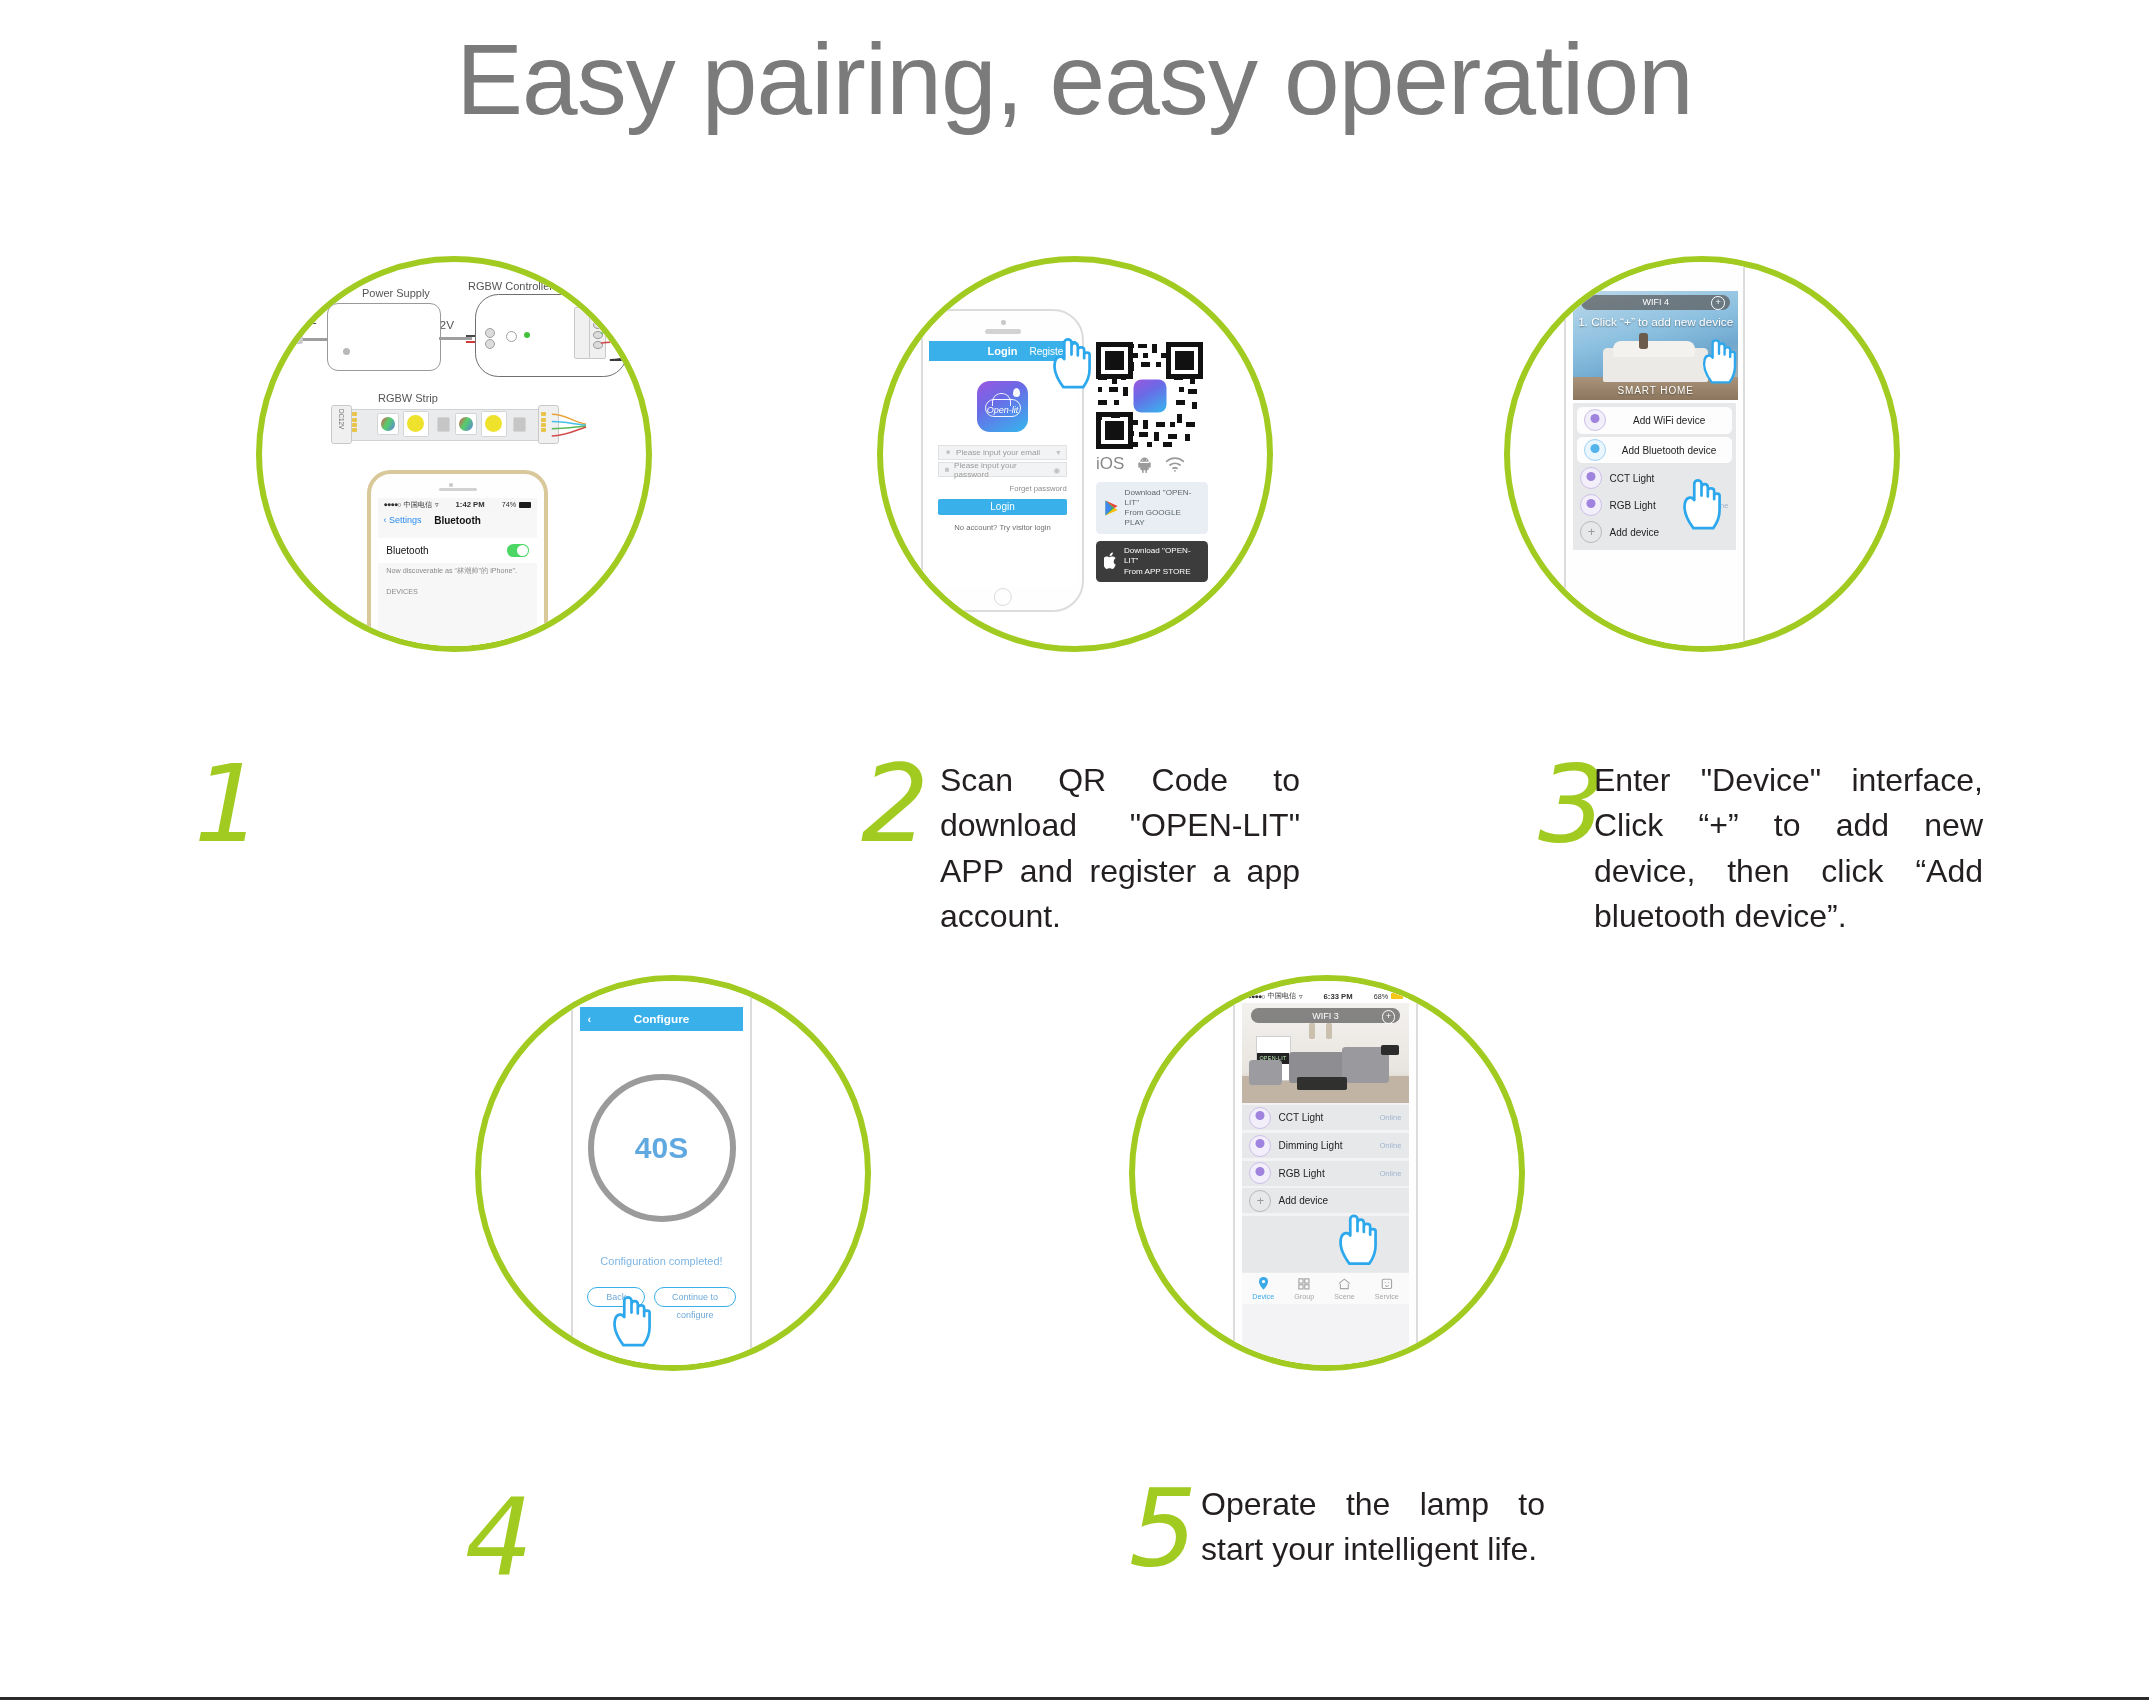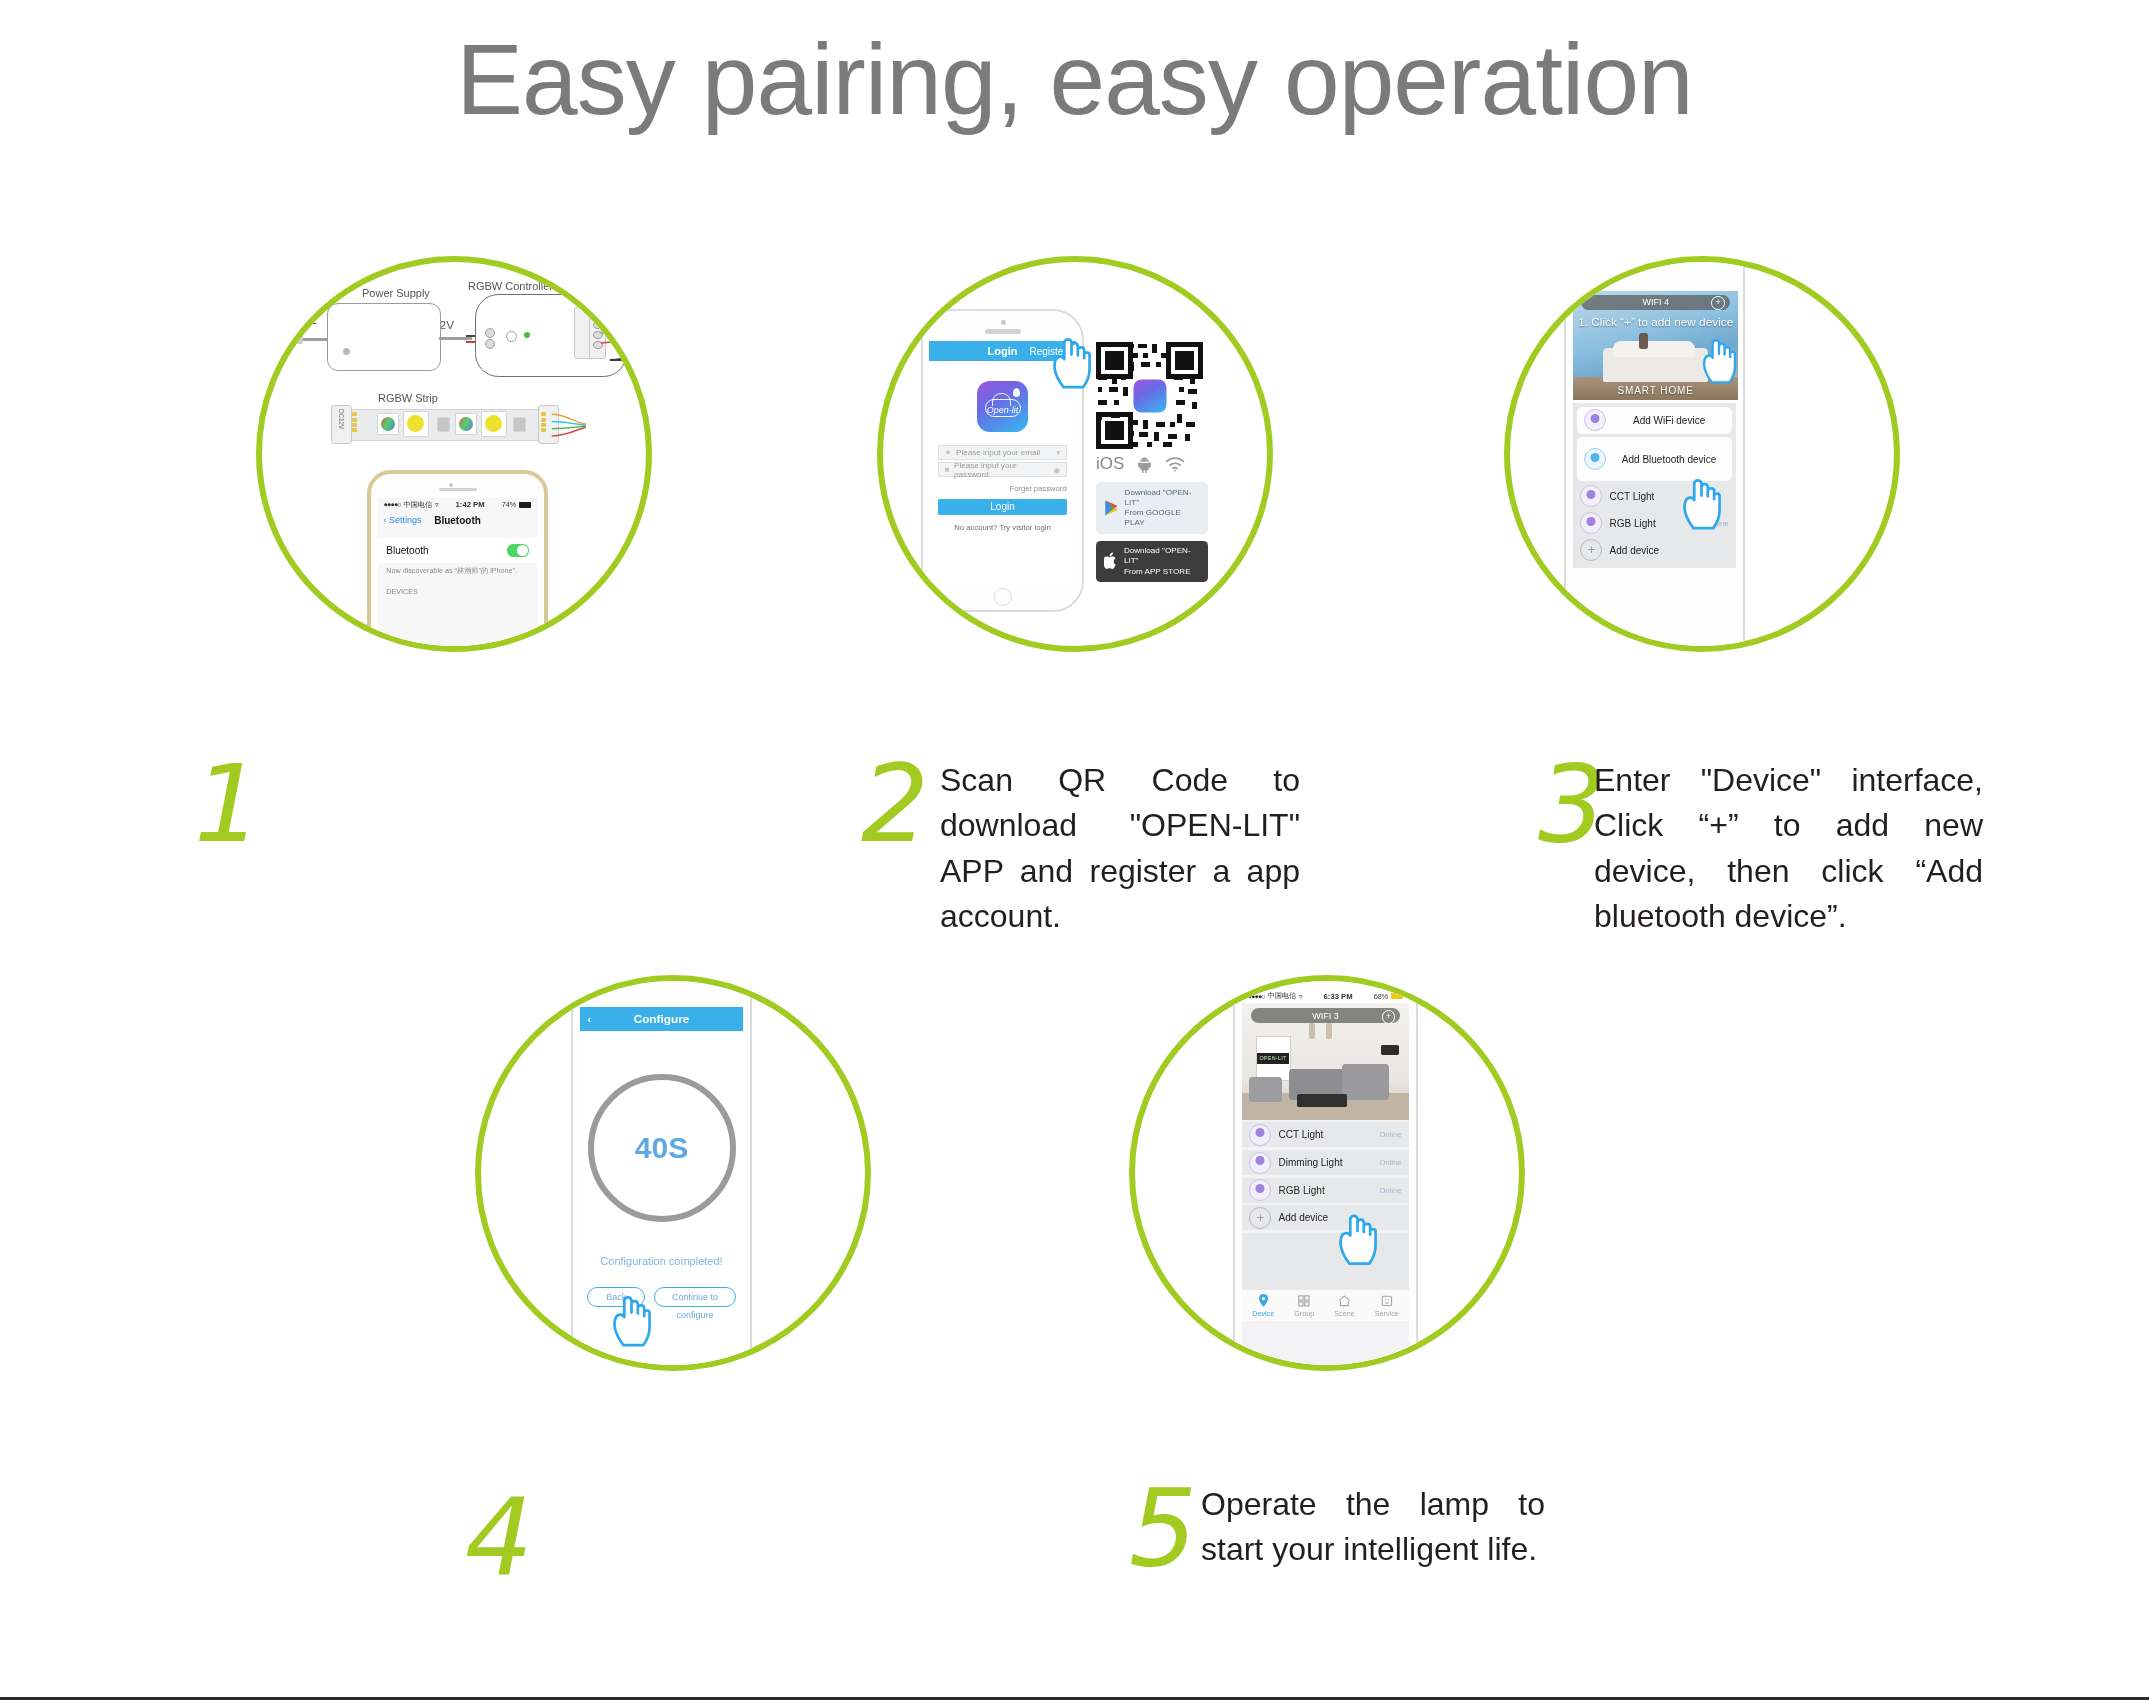--- a/index.html
+++ b/index.html
@@ -543,21 +543,21 @@
         <div class="plusbtn">+</div>
         <div class="overlay">1. Click “+” to add new device</div>
         <div class="smart">SMART HOME</div>
       </div>
 
       <div style="position:absolute;left:7.2px;right:7.2px;top:166px;background:#e7e8ea;padding-bottom:5.4px;">
         <div class="dev-row white" style="height:27px;margin:3.6px 3.6px 0;">
           <span class="bulb"></span>
           <span style="flex:1;text-align:center;">Add WiFi device</span>
         </div>
-        <div class="dev-row white" style="height:44px;margin:3.6px 3.6px 0;">
+        <div class="dev-row white" style="height:26px;margin:3.6px 3.6px 0;">
           <span class="bulb blue"></span>
           <span style="flex:1;text-align:center;">Add Bluetooth device</span>
         </div>
         <div class="dev-row" style="height:24.4px;margin-top:2.7px;">
           <span class="bulb"></span>
           <span>CCT Light</span>
         </div>
         <div class="dev-row" style="height:24.4px;margin-top:2.7px;">
           <span class="bulb"></span>
           <span>RGB Light</span>
@@ -629,21 +629,21 @@
             <span style="font-size:7.2px;">中国电信</span>
             <span style="font-size:7.2px;">▿</span>
           </span>
           <span style="font-size:7.7px;font-weight:bold;">6:33 PM</span>
           <span class="sb-r">
             <span style="font-size:7.2px;">68%</span>
             <span style="display:inline-block;width:12.7px;height:6.3px;background:#f5c518;border-radius:0.9px;"></span>
           </span>
         </div>
 
-        <div class="hero" style="position:relative;height:117px;background:linear-gradient(180deg,#f3f1ee 0%,#e9e6e1 66%,#cbbfb0 100%);">
+        <div class="hero" style="position:relative;height:100px;background:linear-gradient(180deg,#f3f1ee 0%,#e9e6e1 66%,#cbbfb0 100%);">
           <div style="position:absolute;left:0;right:0;bottom:0;height:27px;background:#c2b4a4;"></div>
           <div style="position:absolute;left:8%;top:33px;width:33px;height:43px;background:#fff;border:0.9px solid #cfcfcf;display:flex;align-items:center;justify-content:center;">
             <span style="background:#222;color:#bfe8b8;font-size:5.4px;padding:2.7px 2.7px;letter-spacing:0.3px;">OPEN-LIT</span>
           </div>
           <div style="position:absolute;left:28%;bottom:20px;width:46%;height:31px;background:#8e8e92;border-radius:3.6px;"></div>
           <div style="position:absolute;left:60%;bottom:20px;width:28%;height:36px;background:#9a9a9e;border-radius:3.6px;"></div>
           <div style="position:absolute;left:4%;bottom:18px;width:20%;height:25px;background:#9c9ca0;border-radius:3.6px;"></div>
           <div style="position:absolute;left:33%;bottom:12.7px;width:30%;height:12.7px;background:#30302f;border-radius:1.8px;"></div>
           <div style="position:absolute;left:40%;top:20px;width:6.3px;height:16.3px;background:#cbbfae;border-radius:1.8px;"></div>
           <div style="position:absolute;left:50%;top:20px;width:6.3px;height:16.3px;background:#cbbfae;border-radius:1.8px;"></div>

